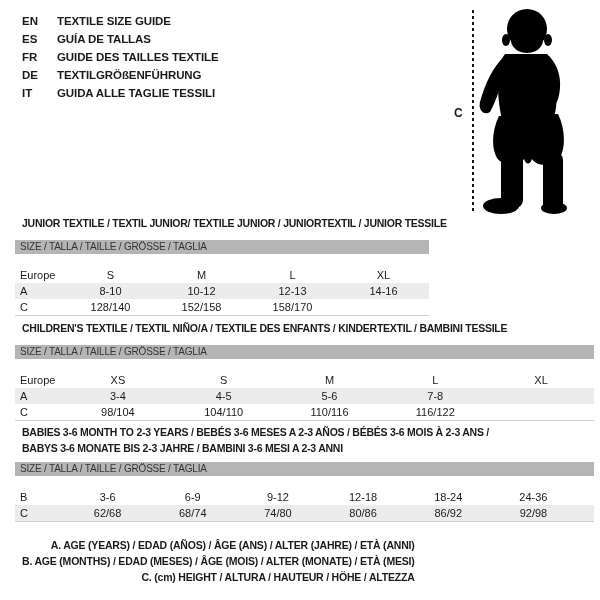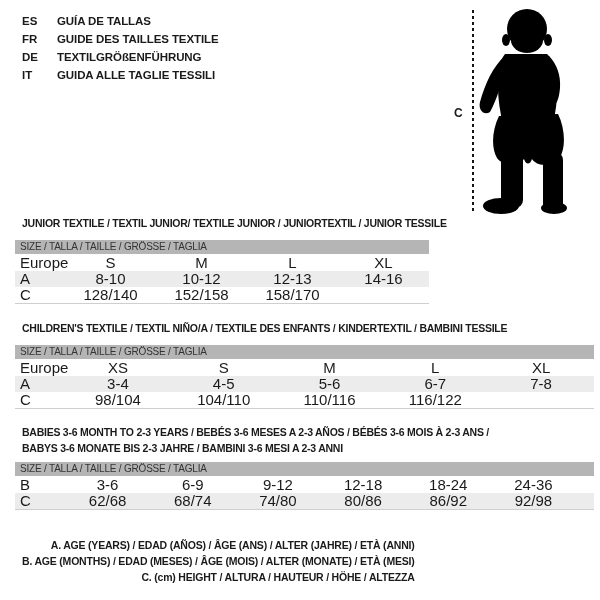--- a/index.html
+++ b/index.html
@@ -25,38 +25,42 @@
   
   .sec-title{
     position:absolute;left:22px;font-weight:bold;font-size:10.5px;
     letter-spacing:-0.25px;white-space:nowrap;line-height:12px;
   }
 
   
   .tbl{position:absolute;left:15px;border-bottom:1px solid #cfcfcf}
   .tbl-bar{
     height:14px;line-height:14px;background:#b5b5b5;color:#333333;
-    font-size:10px;letter-spacing:-0.2px;padding-left:5px;margin-bottom:1px;
+    font-size:10px;letter-spacing:-0.2px;padding-left:5px;margin-bottom:13px;
     white-space:nowrap;
   }
-  .tbl-row{display:grid;height:16px;line-height:16px;font-size:15px}
+  .tbl-row{display:grid;height:16px;line-height:16px;font-size:11px}
   .tbl-row.shaded{background:#ececec}
   .row-label{padding-left:5px;text-align:left}
   .cell{text-align:center;white-space:nowrap}
 
   
   .footnotes{
     position:absolute;left:22px;top:537px;font-weight:bold;font-size:10.5px;
     letter-spacing:-0.2px;line-height:16px;white-space:nowrap;text-align:right;
   }
 </style>
 </head>
 <body>
 
 <div class="lang-block">
+  <div class="lang-row">
+    <span class="lang-code">EN</span>
+    <span class="lang-label">TEXTILE SIZE GUIDE</span>
+  </div>
   <div class="lang-row">
     <span class="lang-code">ES</span>
     <span class="lang-label">GUÍA DE TALLAS</span>
   </div>
   <div class="lang-row">
     <span class="lang-code">FR</span>
     <span class="lang-label">GUIDE DES TAILLES TEXTILE</span>
   </div>
   <div class="lang-row">
     <span class="lang-code">DE</span>
@@ -121,21 +125,20 @@
       <div class="cell">S</div>
       <div class="cell">M</div>
       <div class="cell">L</div>
       <div class="cell">XL</div>
     </div>
     <div class="tbl-row shaded" style="grid-template-columns: 50px repeat(5, 1fr);">
       <div class="row-label">A</div>
       <div class="cell">3-4</div>
       <div class="cell">4-5</div>
       <div class="cell">5-6</div>
-      <div class="cell">6-7</div>
       <div class="cell">7-8</div>
     </div>
     <div class="tbl-row" style="grid-template-columns: 50px repeat(5, 1fr);">
       <div class="row-label">C</div>
       <div class="cell">98/104</div>
       <div class="cell">104/110</div>
       <div class="cell">110/116</div>
       <div class="cell">116/122</div>
     </div>
   </div>

